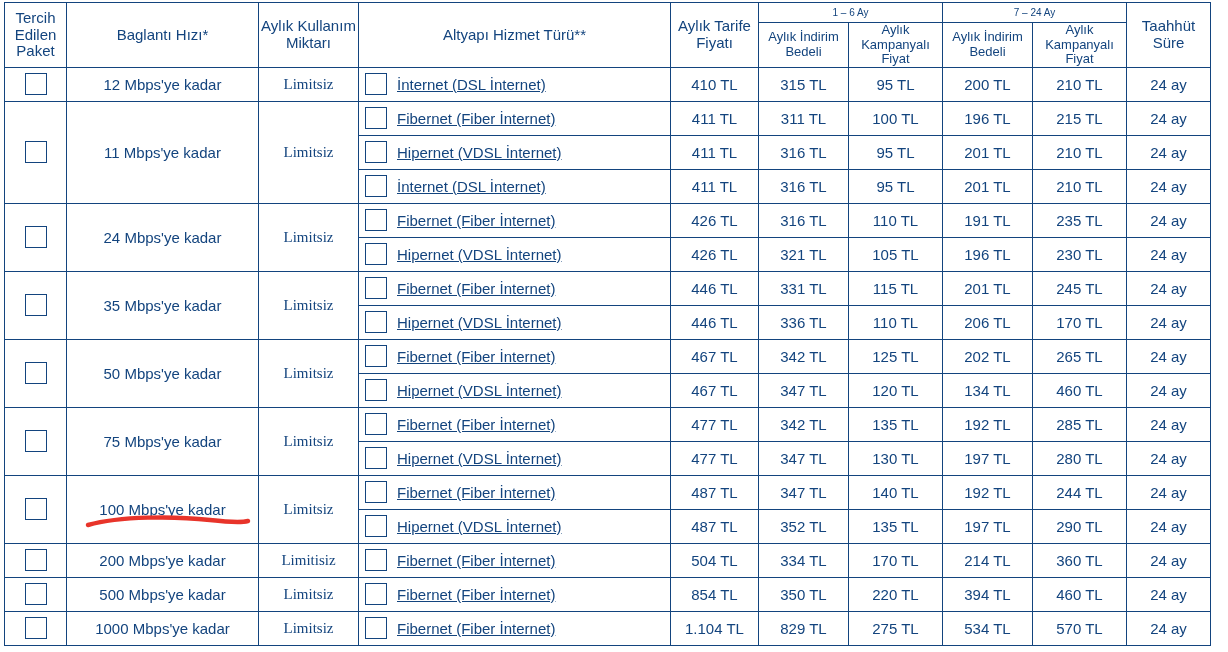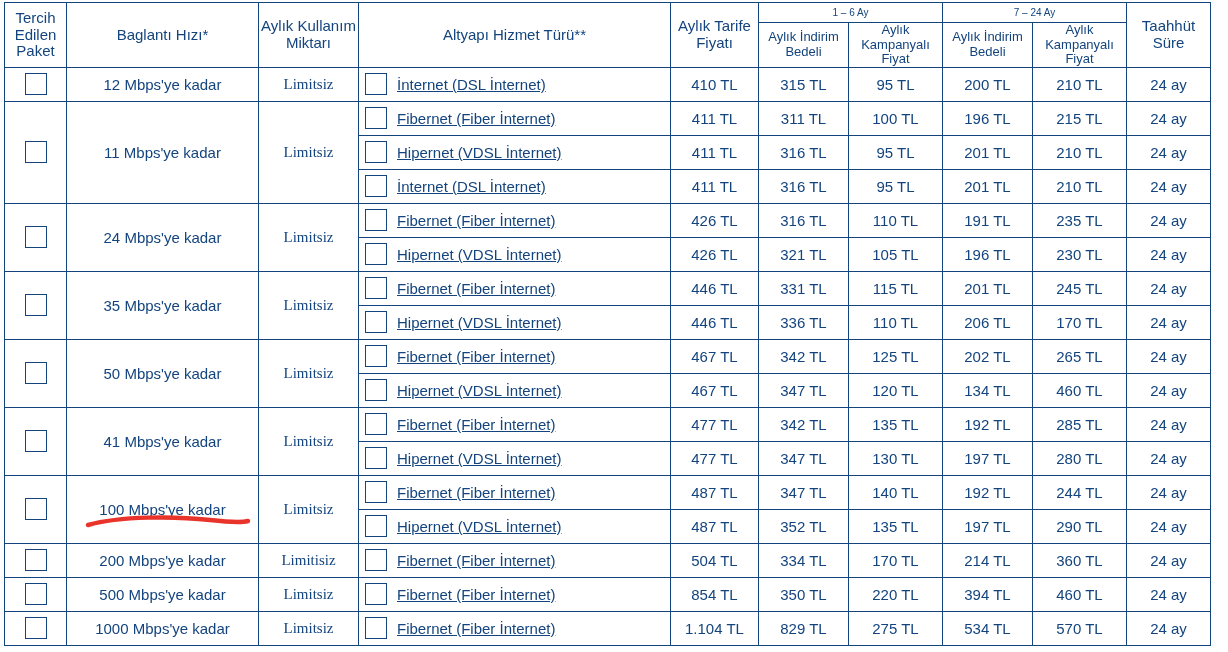--- a/index.html
+++ b/index.html
@@ -312,21 +312,21 @@
           <td class="price">347 TL</td>
           <td class="price">120 TL</td>
           <td class="price">134 TL</td>
           <td class="price">460 TL</td>
           <td class="taah">24 ay</td>
         </tr>
         <tr>
           <td class="pref" rowspan="2">
             <div class="pref-box"></div>
           </td>
-          <td class="speed" rowspan="2">41 Mbps'ye kadar</td>
+          <td class="speed" rowspan="2">75 Mbps'ye kadar</td>
           <td class="usage" rowspan="2">Limitsiz</td>
           <td class="infra-cell">
             <div class="infra-wrap">
               <span class="cb"></span>
               <span class="infra-label">Fibernet (Fiber İnternet)</span>
             </div>
           </td>
           <td class="price">477 TL</td>
           <td class="price">342 TL</td>
           <td class="price">135 TL</td>

